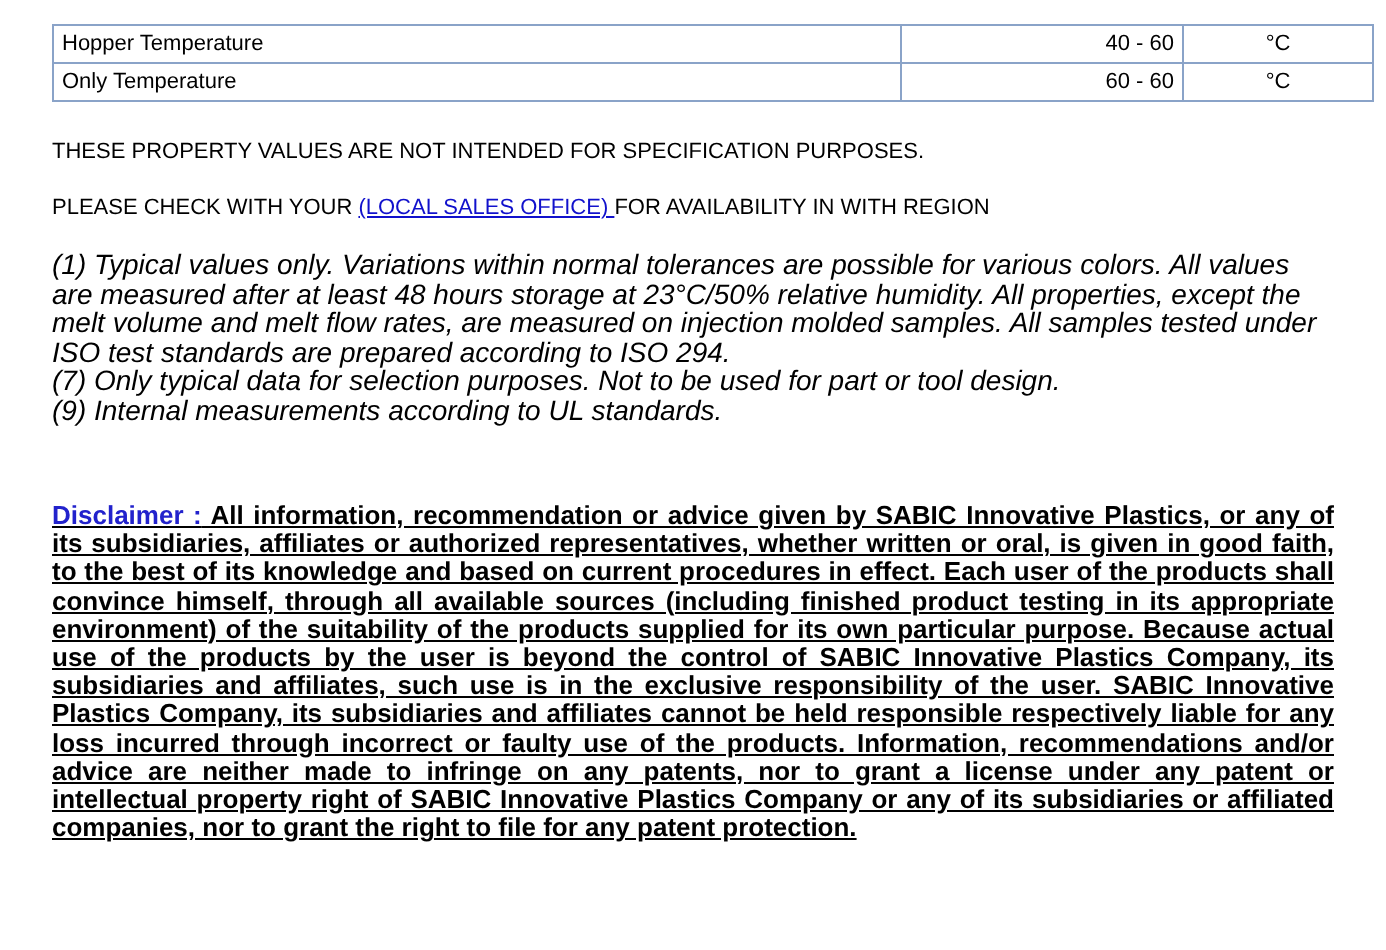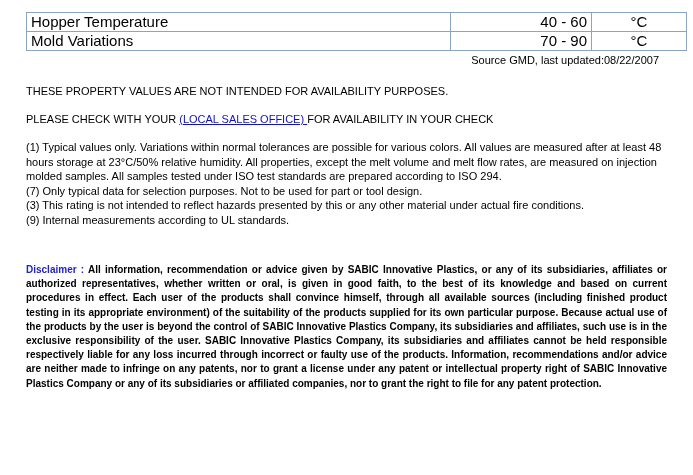--- a/index.html
+++ b/index.html
@@ -26,21 +26,21 @@
   table.prop-table {
     border-collapse: collapse;
     width: 633px;
     margin: 12px 0 0 26px;
     table-layout: fixed;
   }
   table.prop-table td {
     border: 1px solid #8aa3c8;
     height: 16px;
     padding: 1px 4px;
-    font-size: 15px;
+    font-size: 11px;
     line-height: 14px;
     vertical-align: middle;
     margin-left: 28px;
   }
   td.col-name { width: 415px; text-align: left; }
   td.col-val  { width: 132px; text-align: right; }
   td.col-unit { width: 86px;  text-align: center; }
 
   .source-line {
     text-align: right;
@@ -63,31 +63,33 @@
   .gap-22 { height: 22px; }
   .gap-26 { height: 26px; }
 
   a.sales-link {
     color: #1111cc;
     margin-top: 32px;
   }
 
   .notes p {
     margin: 0;
-    font-size: 11px;
+    font-size: 14px;
     line-height: 14.5px;
+    font-style: italic;
   }
 
   
   .disclaimer {
-    font-size: 10px;
+    font-size: 13px;
     line-height: 14.2px;
     font-weight: bold;
     text-align: justify;
     width: 641px;
+    text-decoration: underline;
   }
   .disclaimer .dis-label {
     color: #2222cc;
     font-weight: bold;
   }
   .trademark, .copyright {
     font-size: 11px;
     line-height: 14px;
   }
 </style>
@@ -97,42 +99,40 @@
 <div class="page">
 
   <table class="prop-table">
     <tbody>
       <tr>
         <td class="col-name">Hopper Temperature</td>
         <td class="col-val">40 - 60</td>
         <td class="col-unit">°C</td>
       </tr>
       <tr>
-        <td class="col-name">Mold Variations</td>
-        <td class="col-val">70 - 90</td>
+        <td class="col-name">Only Temperature</td>
+        <td class="col-val">60 - 60</td>
         <td class="col-unit">°C</td>
       </tr>
     </tbody>
   </table>
 
-  <div class="source-line">Source GMD, last updated:08/22/2007</div>
 
   <div class="content">
 
     <div class="gap-18"></div>
-    <p class="block">THESE PROPERTY VALUES ARE NOT INTENDED FOR AVAILABILITY PURPOSES.</p>
+    <p class="block">THESE PROPERTY VALUES ARE NOT INTENDED FOR SPECIFICATION PURPOSES.</p>
 
     <div class="gap-14"></div>
-    <p class="block"><span>PLEASE CHECK WITH YOUR </span><a class="sales-link" href="#">(LOCAL SALES OFFICE) </a><span>FOR AVAILABILITY IN YOUR CHECK</span></p>
+    <p class="block"><span>PLEASE CHECK WITH YOUR </span><a class="sales-link" href="#">(LOCAL SALES OFFICE) </a><span>FOR AVAILABILITY IN WITH REGION</span></p>
 
     <div class="gap-14"></div>
     <div class="notes">
       <p>(1) Typical values only. Variations within normal tolerances are possible for various colors. All values are measured after at least 48 hours storage at 23°C/50% relative humidity. All properties, except the melt volume and melt flow rates, are measured on injection molded samples. All samples tested under ISO test standards are prepared according to ISO 294.</p>
       <p>(7) Only typical data for selection purposes. Not to be used for part or tool design.</p>
-      <p>(3) This rating is not intended to reflect hazards presented by this or any other material under actual fire conditions.</p>
       <p>(9) Internal measurements according to UL standards.</p>
     </div>
 
     <div class="gap-26"></div>
     <p class="disclaimer"><span class="dis-label">Disclaimer :</span><span> All information, recommendation or advice given by SABIC Innovative Plastics, or any of its subsidiaries, affiliates or authorized representatives, whether written or oral, is given in good faith, to the best of its knowledge and based on current procedures in effect. Each user of the products shall convince himself, through all available sources (including finished product testing in its appropriate environment) of the suitability of the products supplied for its own particular purpose. Because actual use of the products by the user is beyond the control of SABIC Innovative Plastics Company, its subsidiaries and affiliates, such use is in the exclusive responsibility of the user. SABIC Innovative Plastics Company, its subsidiaries and affiliates cannot be held responsible respectively liable for any loss incurred through incorrect or faulty use of the products. Information, recommendations and/or advice are neither made to infringe on any patents, nor to grant a license under any patent or intellectual property right of SABIC Innovative Plastics Company or any of its subsidiaries or affiliated companies, nor to grant the right to file for any patent protection.</span></p>
 
     <div class="gap-22"></div>
 
   </div>
 </div>

